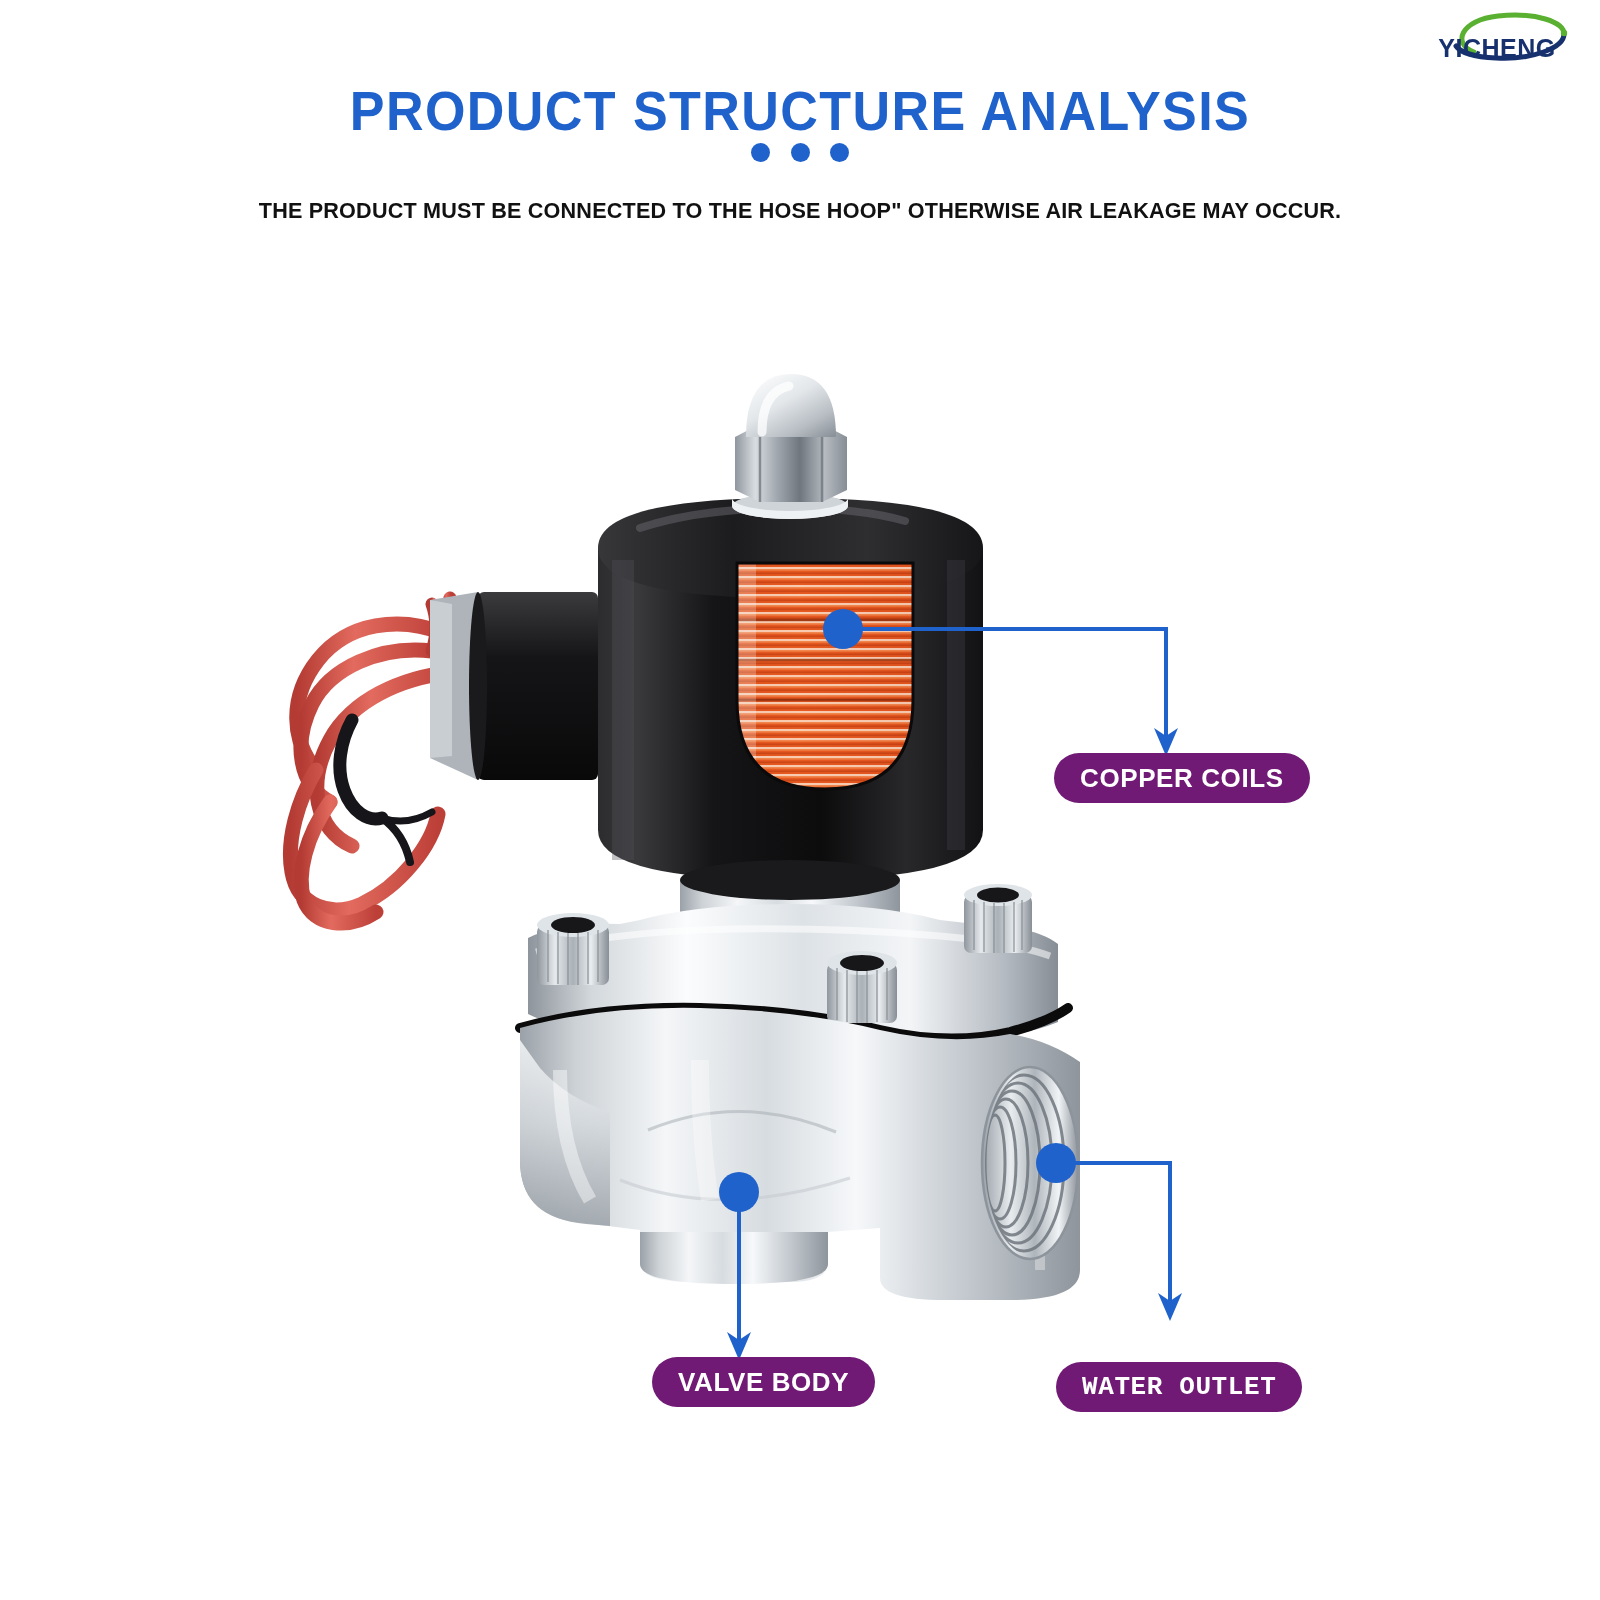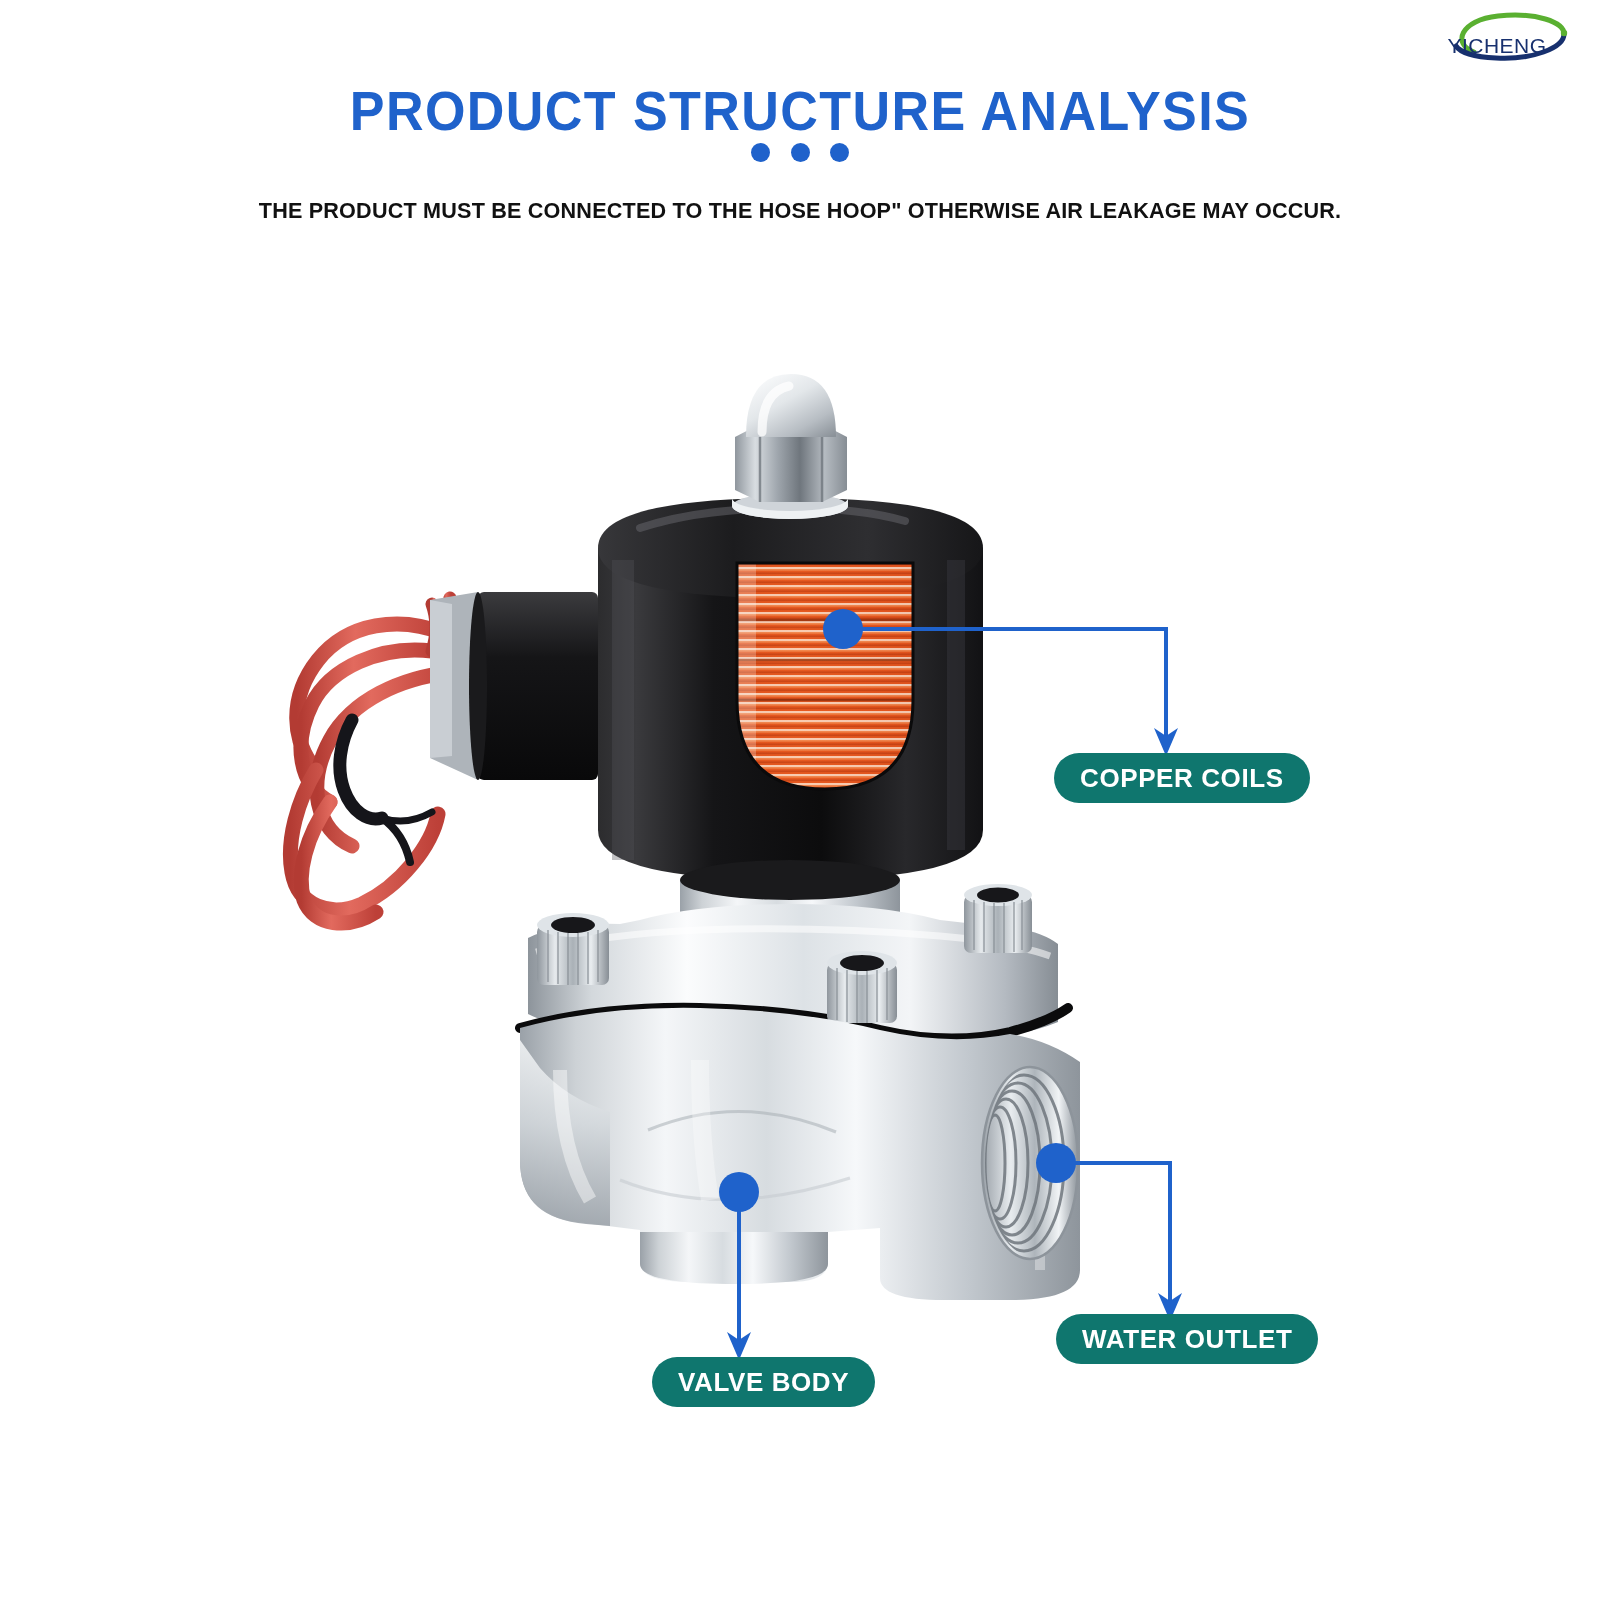--- a/index.html
+++ b/index.html
@@ -12,21 +12,21 @@
 
   
   #brand-logo{
     position:absolute; top:8px; right:18px;
     width:170px; height:62px;
   }
   #brand-logo .logo-text{
     position:absolute; left:0; top:26px; width:170px;
     text-align:center;
     font-family:"Liberation Sans", sans-serif;
-    font-weight:normal; font-size:21px; letter-spacing:0.5px;
+    font-weight:bold; font-size:25px; letter-spacing:0.5px;
     color:#17306e;
   }
   #brand-logo svg{ position:absolute; left:0; top:0; }
 
   
   #page-title{
     position:absolute; top:78px; left:0; width:1600px;
     text-align:center;
     font-family:"Liberation Sans", sans-serif;
     font-weight:bold;
@@ -58,35 +58,35 @@
 
   
   #product-illustration{
     position:absolute; left:0; top:0; width:1600px; height:1600px;
     pointer-events:none;
   }
 
   
   .callout-pill{
     position:absolute;
-    background:#0f766e;
+    background:#701a75;
     color:#ffffff;
     border-radius:26px;
     font-family:"Liberation Sans", sans-serif;
     font-weight:bold;
     font-size:26px;
     letter-spacing:0.6px;
     display:flex; align-items:center; justify-content:center;
     height:50px;
     white-space:nowrap;
     padding:0 26px;
   }
   #callout-copper{ left:1054px; top:753px; }
   #callout-valve{  left:652px;  top:1357px; }
-  #callout-outlet{ left:1056px; top:1314px; }
+  #callout-outlet{ left:1056px; top:1362px;font-family:Liberation Mono, monospace; }
 </style>
 </head>
 <body>
 
 <div id="brand-logo">
   <svg width="170" height="62" viewBox="0 0 170 62">
     <path d="M62 44 C 40 36, 48 12, 86 8 C 124 4, 152 14, 152 26" fill="none" stroke="#5ab031" stroke-width="5" stroke-linecap="round"></path>
     <path d="M152 26 C 152 40, 120 52, 84 50 C 62 49, 48 44, 44 38" fill="none" stroke="#17306e" stroke-width="5" stroke-linecap="round"></path>
     <circle cx="152" cy="25" r="3.2" fill="#5ab031"></circle>
   </svg>

